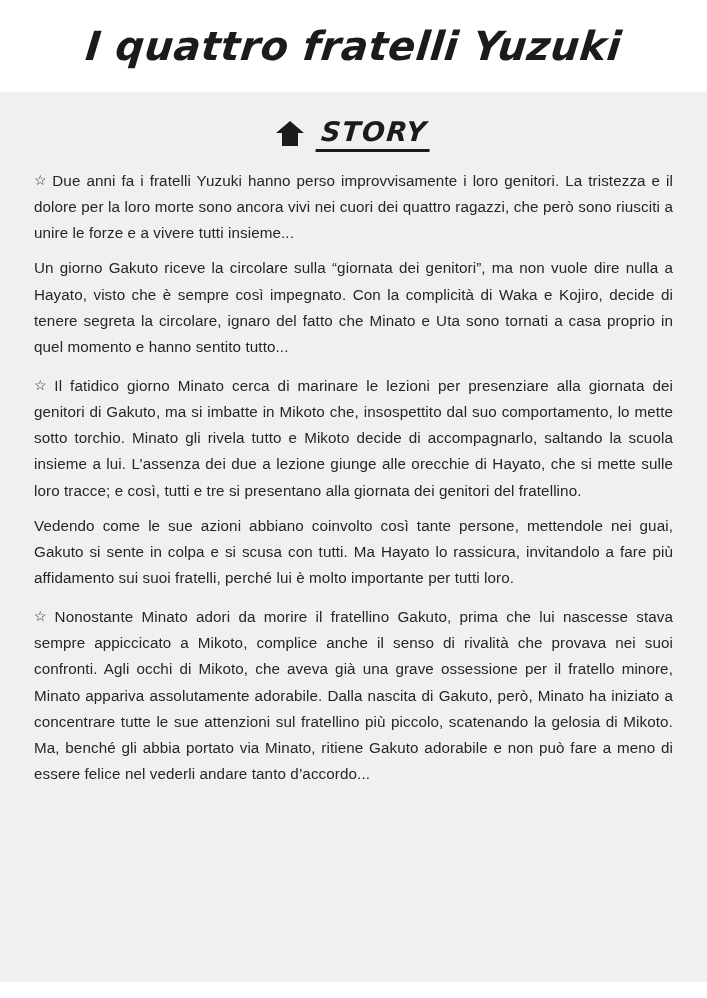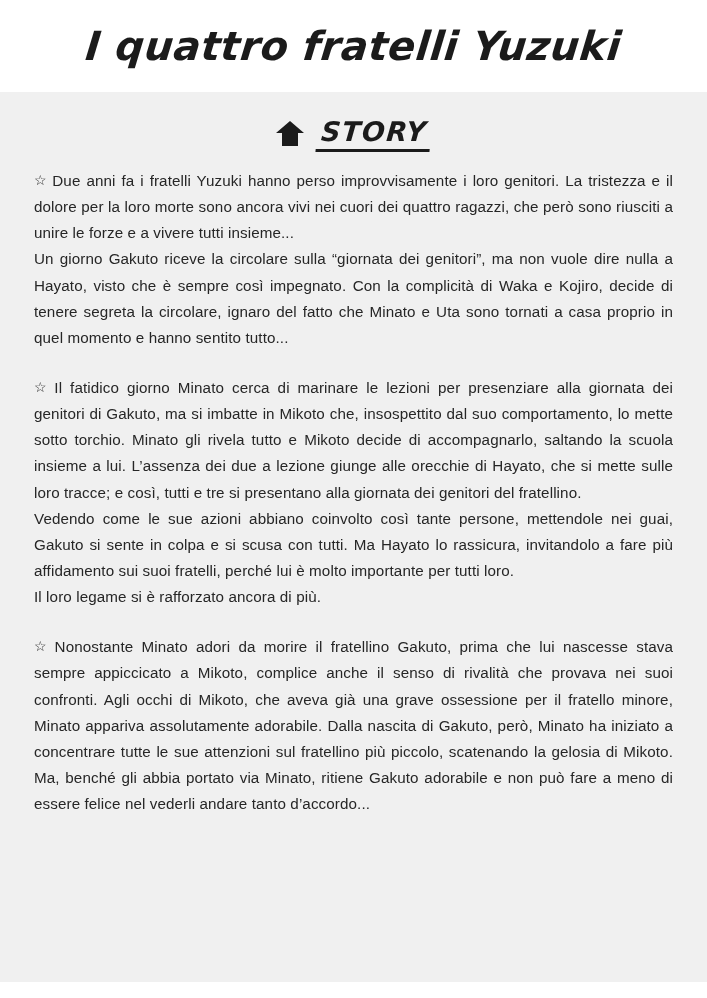--- a/index.html
+++ b/index.html
@@ -77,24 +77,24 @@
     line-height: 1.72;
     color: #262626;
     text-align: justify;
     letter-spacing: 0.1px;
   }
   .para {
     margin: 0 0 0 0;
     text-align: justify;
   }
   .para + .para {
-    margin-top: 0;
+    margin-top: 9px;
   }
   .para.spaced {
-    margin-top: 24px;
+    margin-top: 13px;
   }
   .star {
     font-size: 14px;
     vertical-align: 1px;
     margin-right: 4px;
   }
   .footer-band {
     background: #ffffff;
     height: 16px;
     flex: 0 0 16px;
@@ -123,21 +123,20 @@
     <div class="story-body">
 
       <p class="para"><span class="star">☆</span><span>Due anni fa i fratelli Yuzuki hanno perso improvvisamente i loro genitori. La tristezza e il dolore per la loro morte sono ancora vivi nei cuori dei quattro ragazzi, che però sono riusciti a unire le forze e a vivere tutti insieme...</span></p>
 
       <p class="para"><span>Un giorno Gakuto riceve la circolare sulla “giornata dei genitori”, ma non vuole dire nulla a Hayato, visto che è sempre così impegnato. Con la complicità di Waka e Kojiro, decide di tenere segreta la circolare, ignaro del fatto che Minato e Uta sono tornati a casa proprio in quel momento e hanno sentito tutto...</span></p>
 
       <p class="para spaced"><span class="star">☆</span><span>Il fatidico giorno Minato cerca di marinare le lezioni per presenziare alla giornata dei genitori di Gakuto, ma si imbatte in Mikoto che, insospettito dal suo comportamento, lo mette sotto torchio. Minato gli rivela tutto e Mikoto decide di accompagnarlo, saltando la scuola insieme a lui. L’assenza dei due a lezione giunge alle orecchie di Hayato, che si mette sulle loro tracce; e così, tutti e tre si presentano alla giornata dei genitori del fratellino.</span></p>
 
       <p class="para"><span>Vedendo come le sue azioni abbiano coinvolto così tante persone, mettendole nei guai, Gakuto si sente in colpa e si scusa con tutti. Ma Hayato lo rassicura, invitandolo a fare più affidamento sui suoi fratelli, perché lui è molto importante per tutti loro.</span></p>
 
-      <p class="para"><span>Il loro legame si è rafforzato ancora di più.</span></p>
 
       <p class="para spaced"><span class="star">☆</span><span>Nonostante Minato adori da morire il fratellino Gakuto, prima che lui nascesse stava sempre appiccicato a Mikoto, complice anche il senso di rivalità che provava nei suoi confronti. Agli occhi di Mikoto, che aveva già una grave ossessione per il fratello minore, Minato appariva assolutamente adorabile. Dalla nascita di Gakuto, però, Minato ha iniziato a concentrare tutte le sue attenzioni sul fratellino più piccolo, scatenando la gelosia di Mikoto. Ma, benché gli abbia portato via Minato, ritiene Gakuto adorabile e non può fare a meno di essere felice nel vederli andare tanto d’accordo...</span></p>
 
     </div>
   </div>
 
   <div class="footer-band"></div>
 </div>
 
 </body></html>

